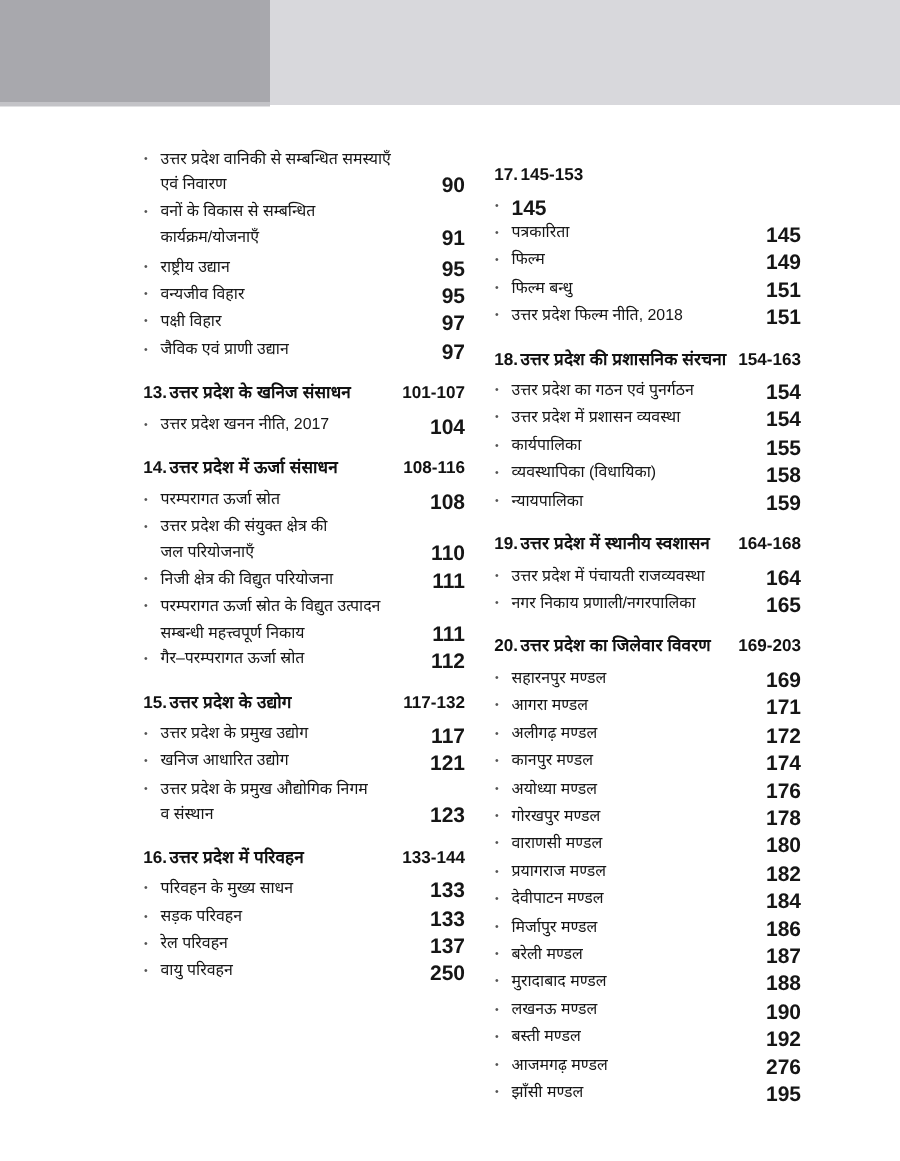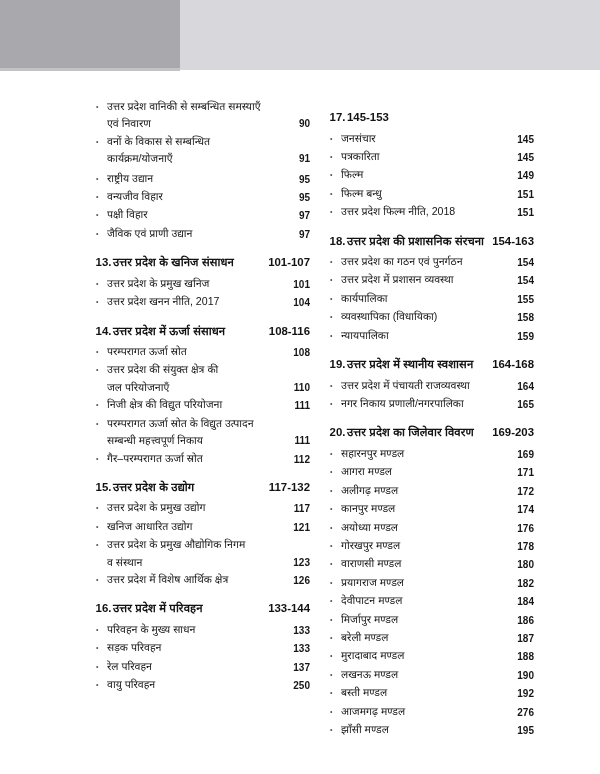--- a/index.html
+++ b/index.html
@@ -119,21 +119,21 @@
     flex: 1 1 auto;
     padding-right: 6px;
   }
   .entry-text .l2 {
     display: block;
   }
   .entry-page {
     flex: 0 0 auto;
     text-align: right;
     font-weight: bold;
-    font-size: 10px;
+    font-size: 14px;
     white-space: nowrap;
     align-self: flex-end;
     font-variant-numeric: tabular-nums;
   }
 </style>
 </head>
 <body>
 
 <div id="page">
 
@@ -179,25 +179,20 @@
           </div>
         </div>
         <div class="chapter">
           <div class="chapter-head">
             <span class="chapter-num">13.</span>
             <span class="chapter-title">उत्तर प्रदेश के खनिज संसाधन</span>
             <span class="chapter-pages">101-107</span>
           </div>
           <div class="entry">
             <span class="entry-bullet">•</span>
-            <span class="entry-text"><span class="l1">उत्तर प्रदेश के प्रमुख खनिज</span></span>
-            <span class="entry-page">101</span>
-          </div>
-          <div class="entry">
-            <span class="entry-bullet">•</span>
             <span class="entry-text"><span class="l1">उत्तर प्रदेश खनन नीति, 2017</span></span>
             <span class="entry-page">104</span>
           </div>
         </div>
         <div class="chapter">
           <div class="chapter-head">
             <span class="chapter-num">14.</span>
             <span class="chapter-title">उत्तर प्रदेश में ऊर्जा संसाधन</span>
             <span class="chapter-pages">108-116</span>
           </div>
@@ -241,25 +236,20 @@
           <div class="entry">
             <span class="entry-bullet">•</span>
             <span class="entry-text"><span class="l1">खनिज आधारित उद्योग</span></span>
             <span class="entry-page">121</span>
           </div>
           <div class="entry">
             <span class="entry-bullet">•</span>
             <span class="entry-text"><span class="l1">उत्तर प्रदेश के प्रमुख औद्योगिक निगम</span><span class="l2">व संस्थान</span></span>
             <span class="entry-page">123</span>
           </div>
-          <div class="entry">
-            <span class="entry-bullet">•</span>
-            <span class="entry-text"><span class="l1">उत्तर प्रदेश में विशेष आर्थिक क्षेत्र</span></span>
-            <span class="entry-page">126</span>
-          </div>
         </div>
         <div class="chapter">
           <div class="chapter-head">
             <span class="chapter-num">16.</span>
             <span class="chapter-title">उत्तर प्रदेश में परिवहन</span>
             <span class="chapter-pages">133-144</span>
           </div>
           <div class="entry">
             <span class="entry-bullet">•</span>
             <span class="entry-text"><span class="l1">परिवहन के मुख्य साधन</span></span>
@@ -283,21 +273,20 @@
         </div>
       </div>
     <div class="column" id="col-right">
         <div class="chapter">
           <div class="chapter-head">
             <span class="chapter-num">17.</span>
             <span class="chapter-pages">145-153</span>
           </div>
           <div class="entry">
             <span class="entry-bullet">•</span>
-            <span class="entry-text"><span class="l1">जनसंचार</span></span>
             <span class="entry-page">145</span>
           </div>
           <div class="entry">
             <span class="entry-bullet">•</span>
             <span class="entry-text"><span class="l1">पत्रकारिता</span></span>
             <span class="entry-page">145</span>
           </div>
           <div class="entry">
             <span class="entry-bullet">•</span>
             <span class="entry-text"><span class="l1">फिल्म</span></span>

